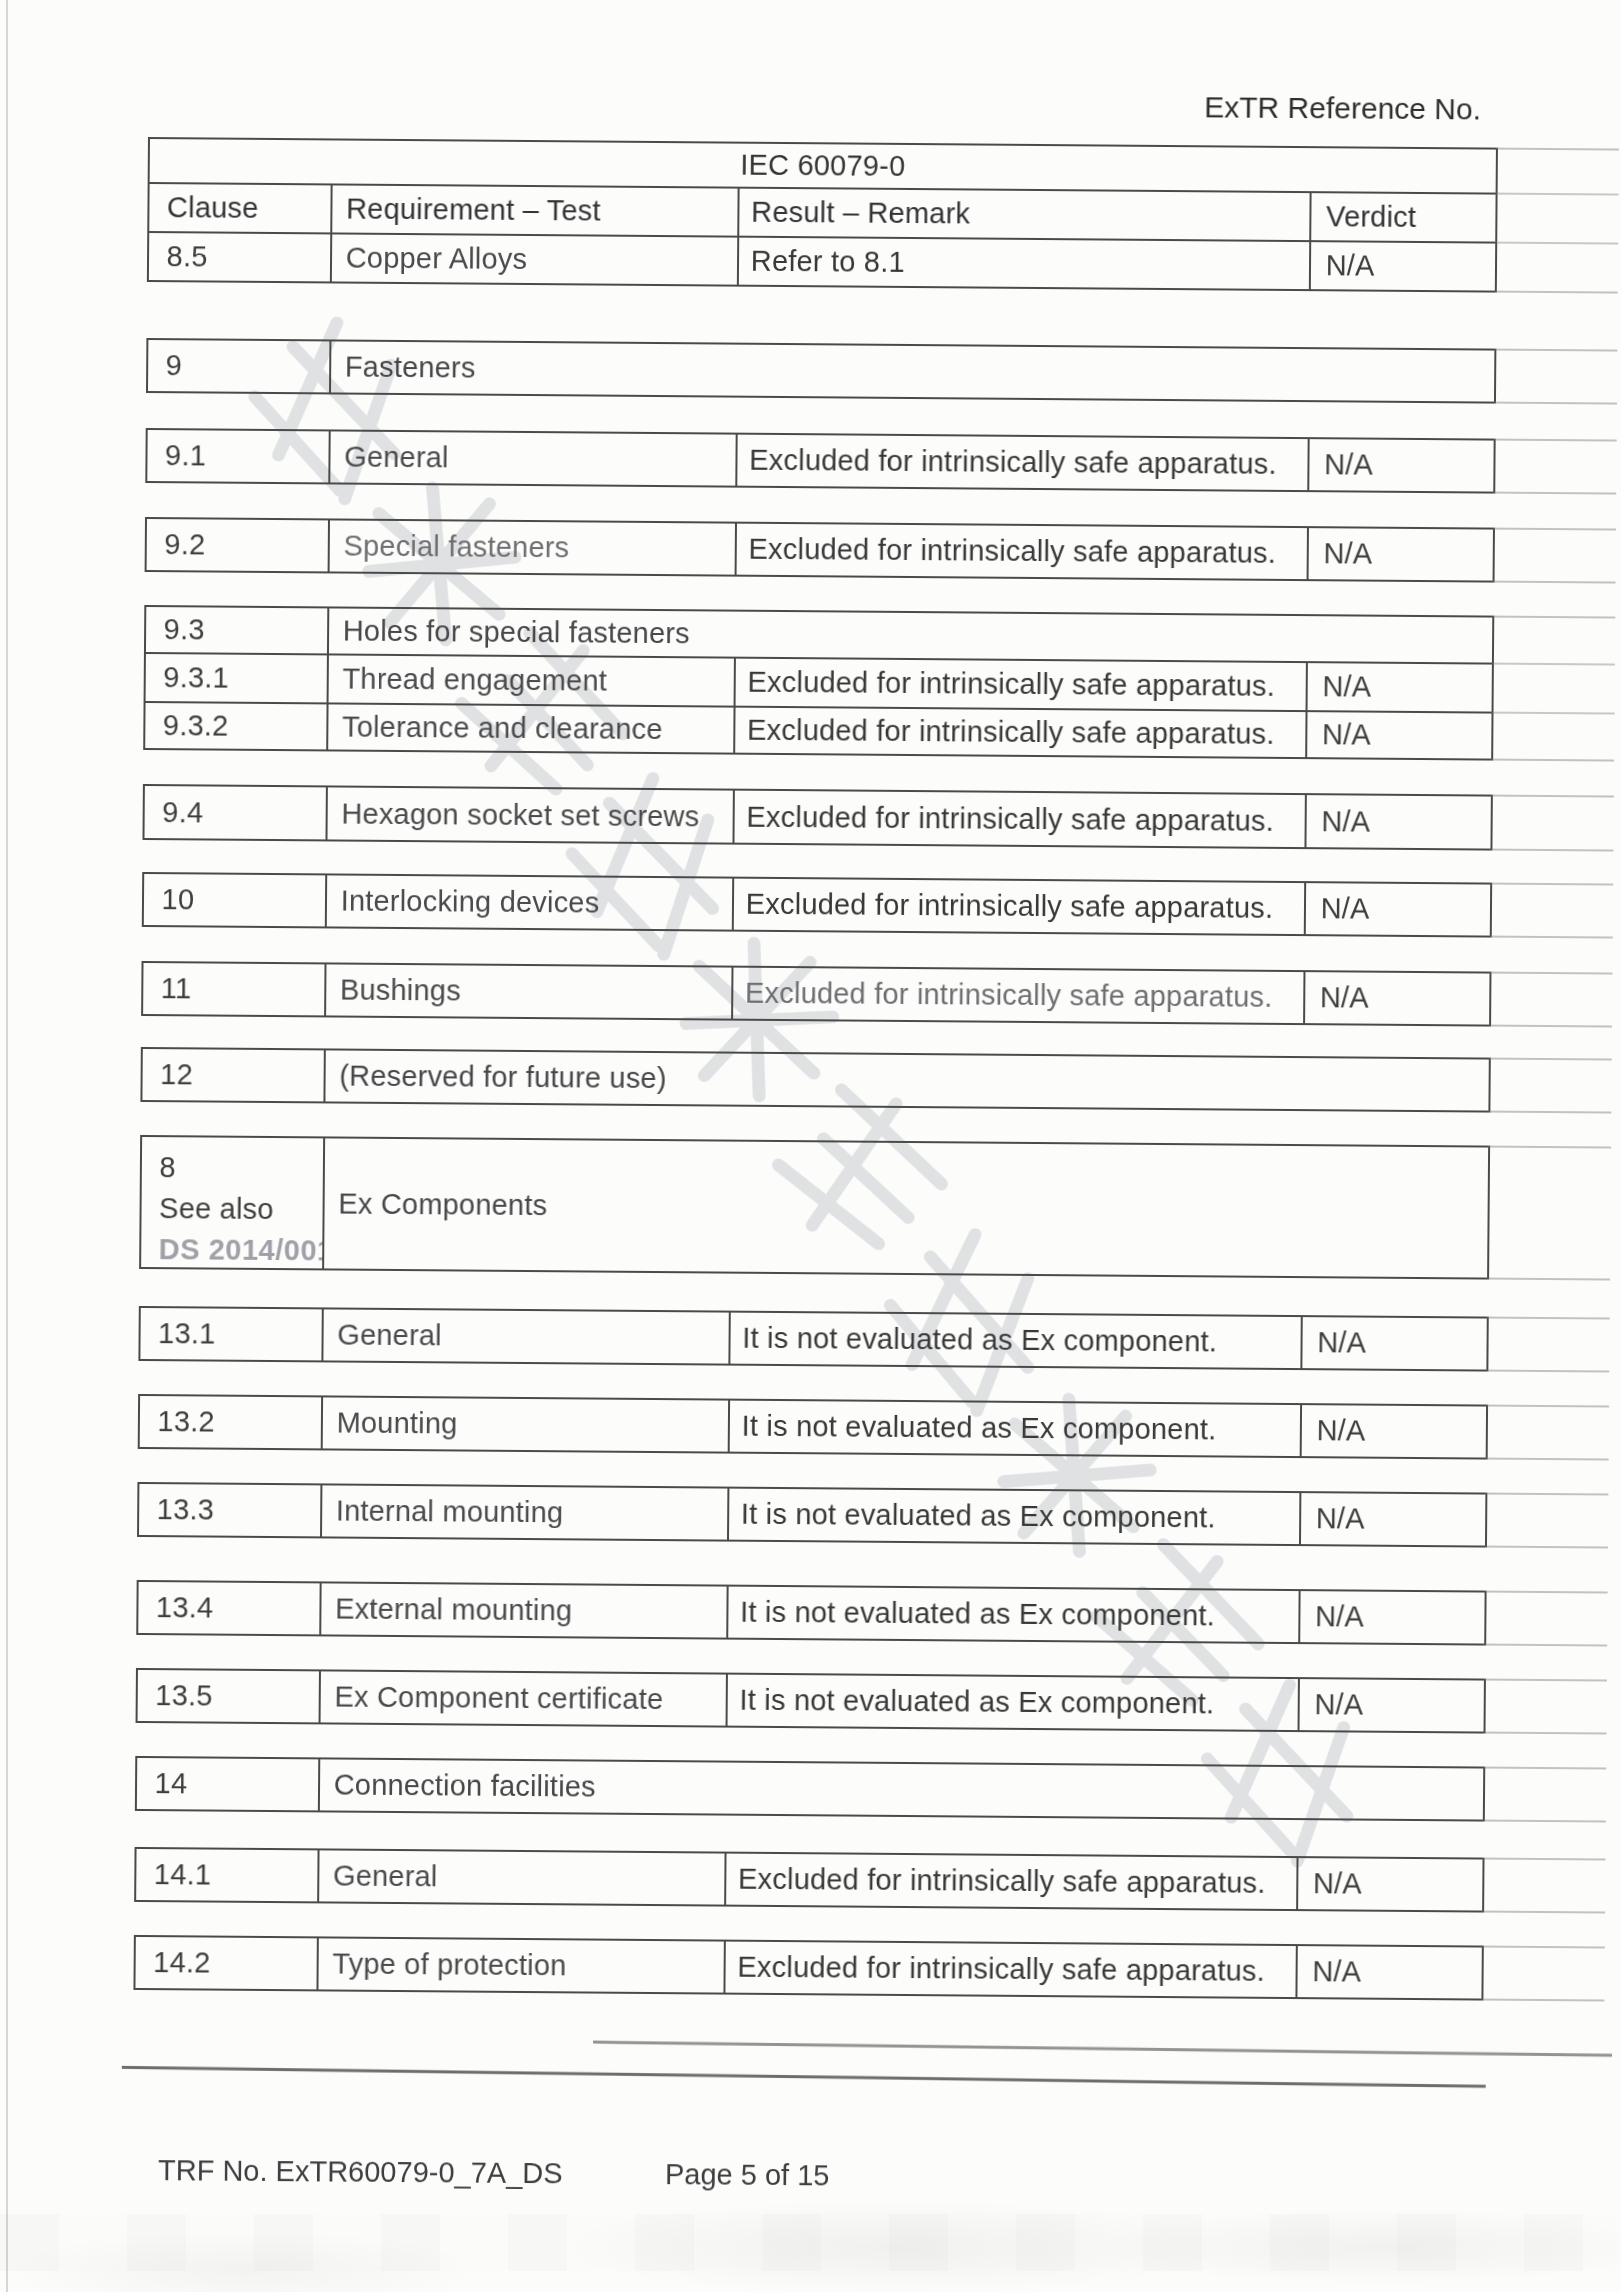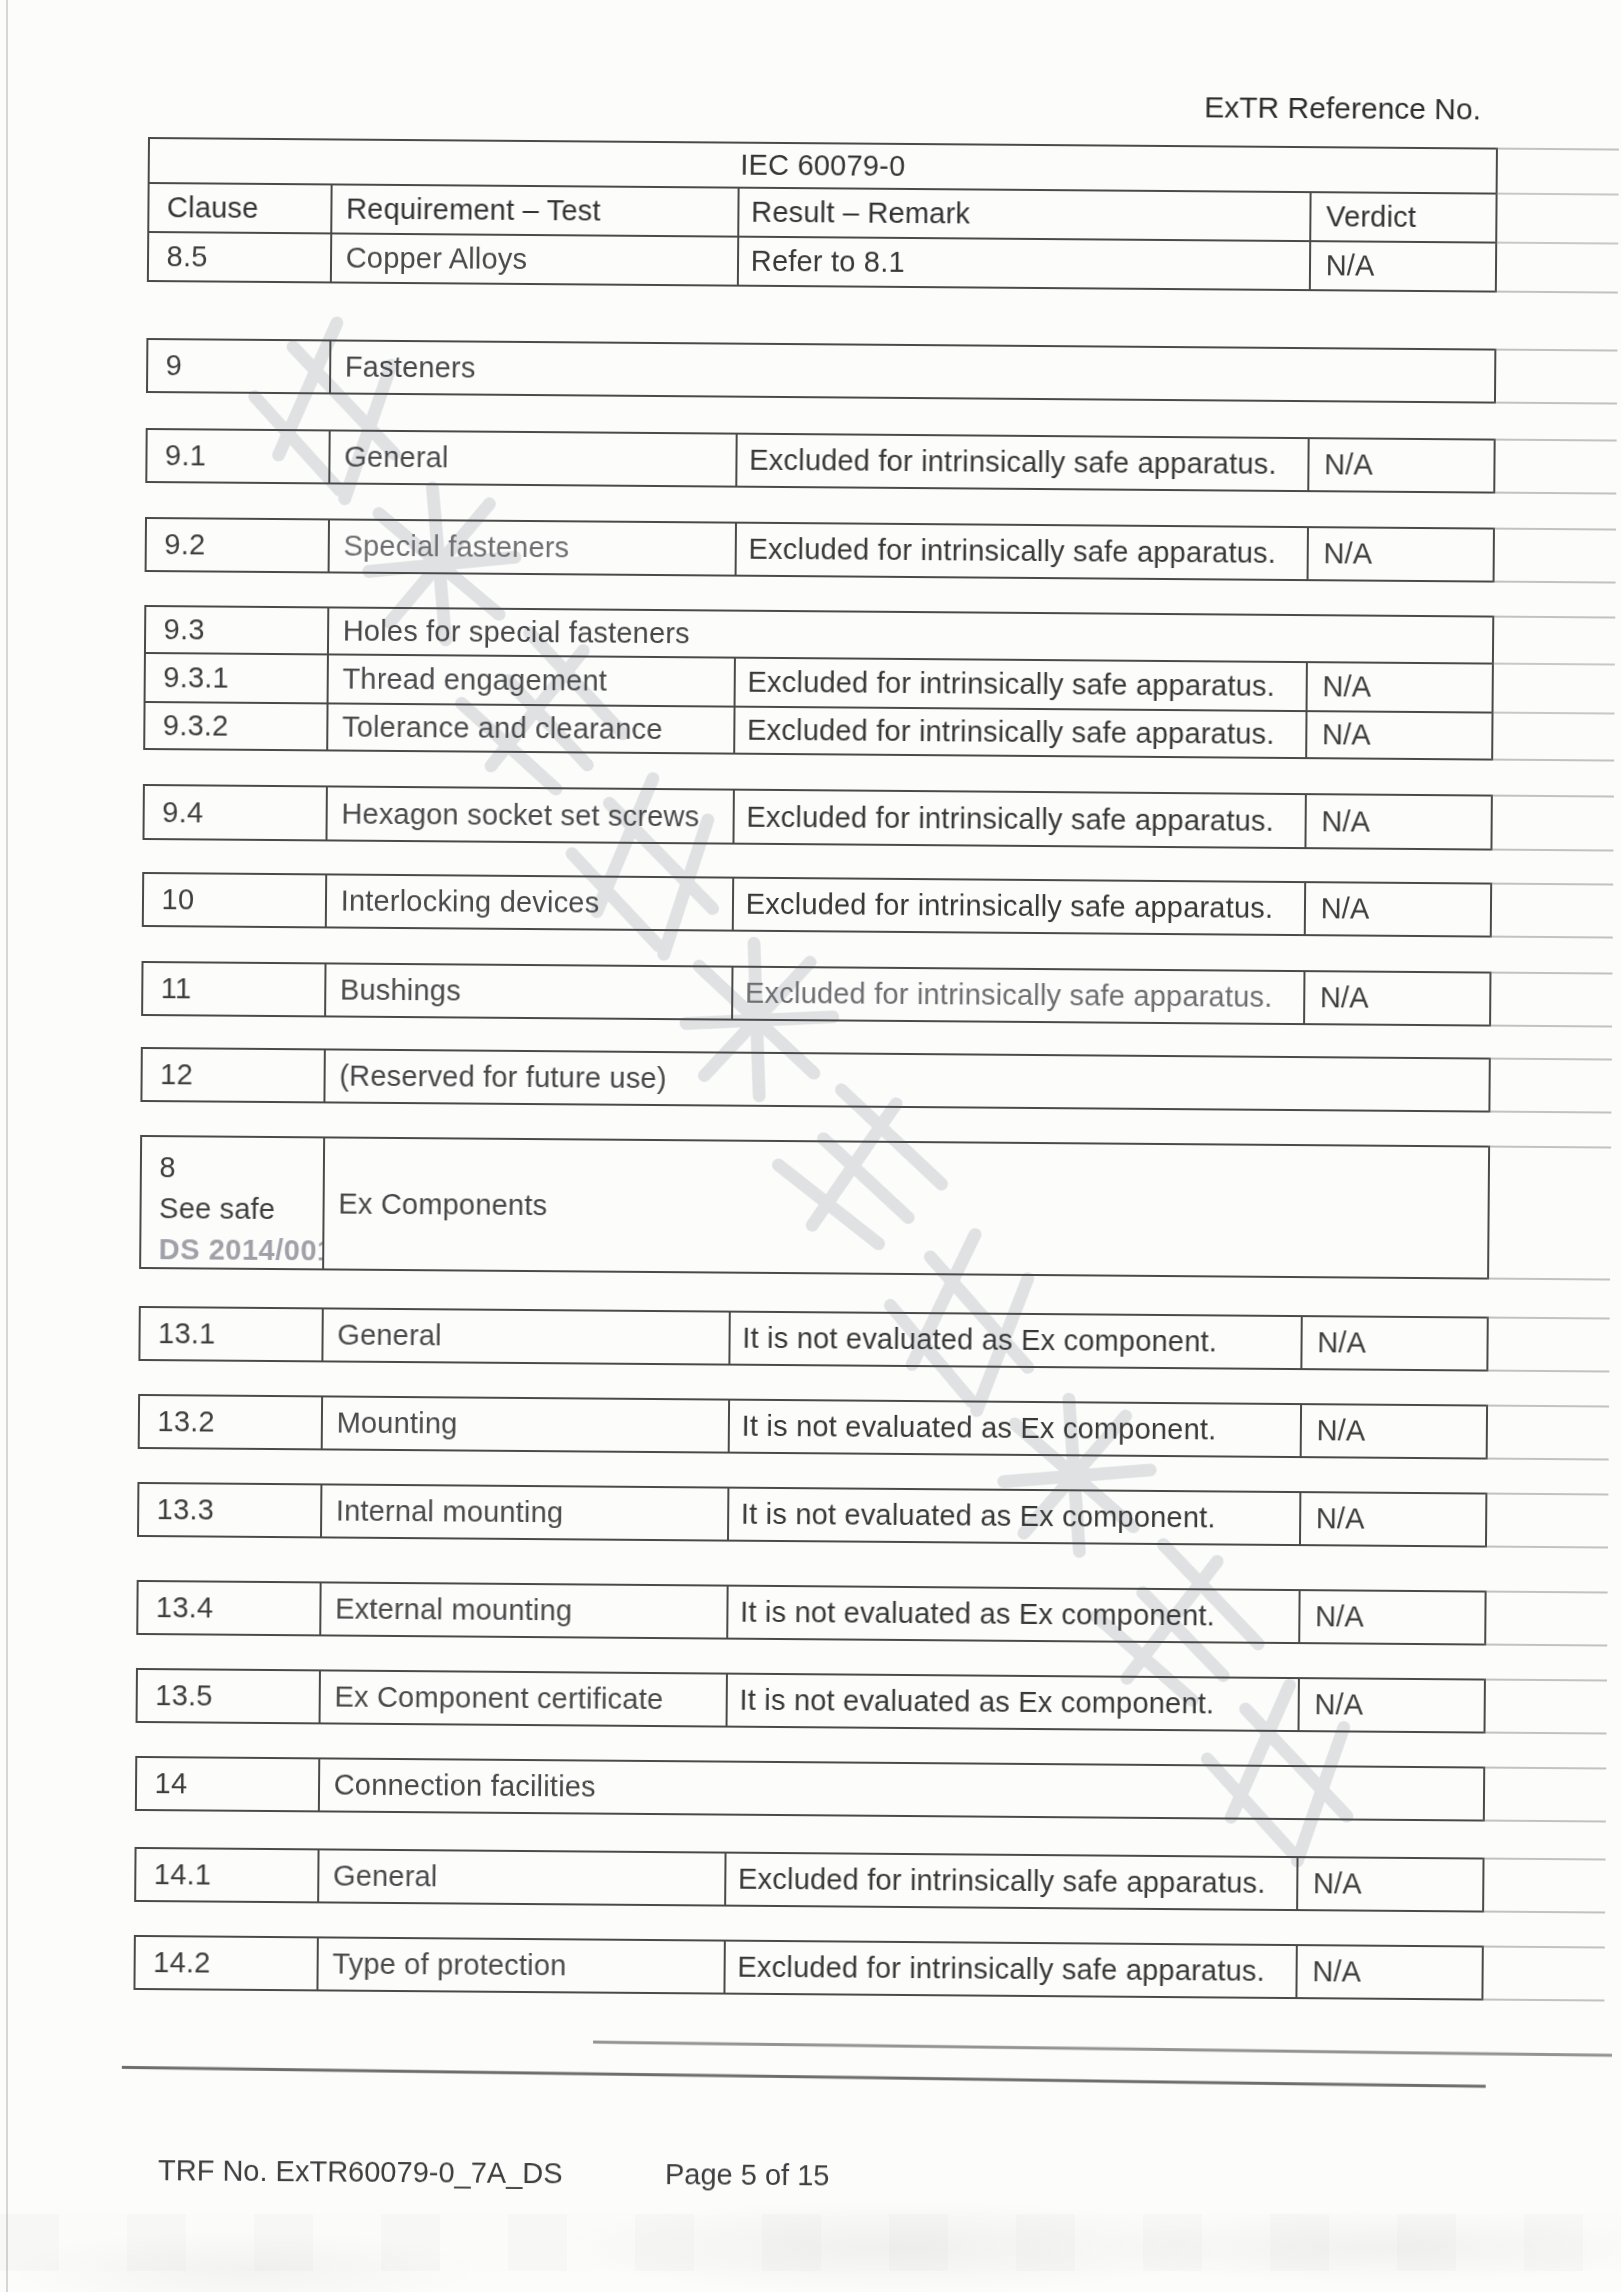--- a/index.html
+++ b/index.html
@@ -211,21 +211,21 @@
       <div class="row" style="height:51px;">
         <div class="cell c-clause">12</div>
         <div class="cell c-wide">(Reserved for future use)</div>
       </div>
     </div>
 
     <div class="block" style="top:1135px;height:134px;">
       <div class="row" style="height:130px;">
         <div class="cell c-clause clause-multi">
           <span>8</span>
-          <span>See safe</span>
+          <span>See also</span>
           <span class="ref-faded">DS 2014/001</span>
         </div>
         <div class="cell c-wide">Ex Components</div>
       </div>
     </div>
 
     <div class="block" style="top:1306px;height:55px;">
       <div class="row" style="height:51px;">
         <div class="cell c-clause">13.1</div>
         <div class="cell c-req">General</div>

